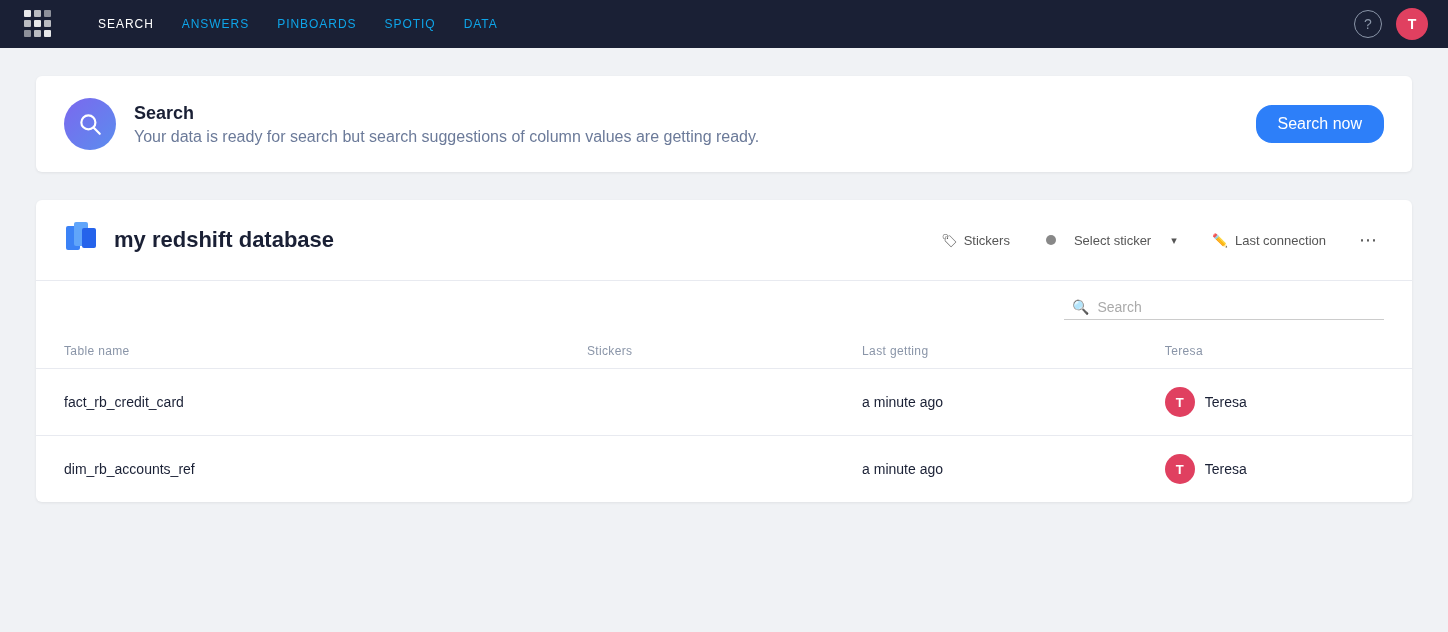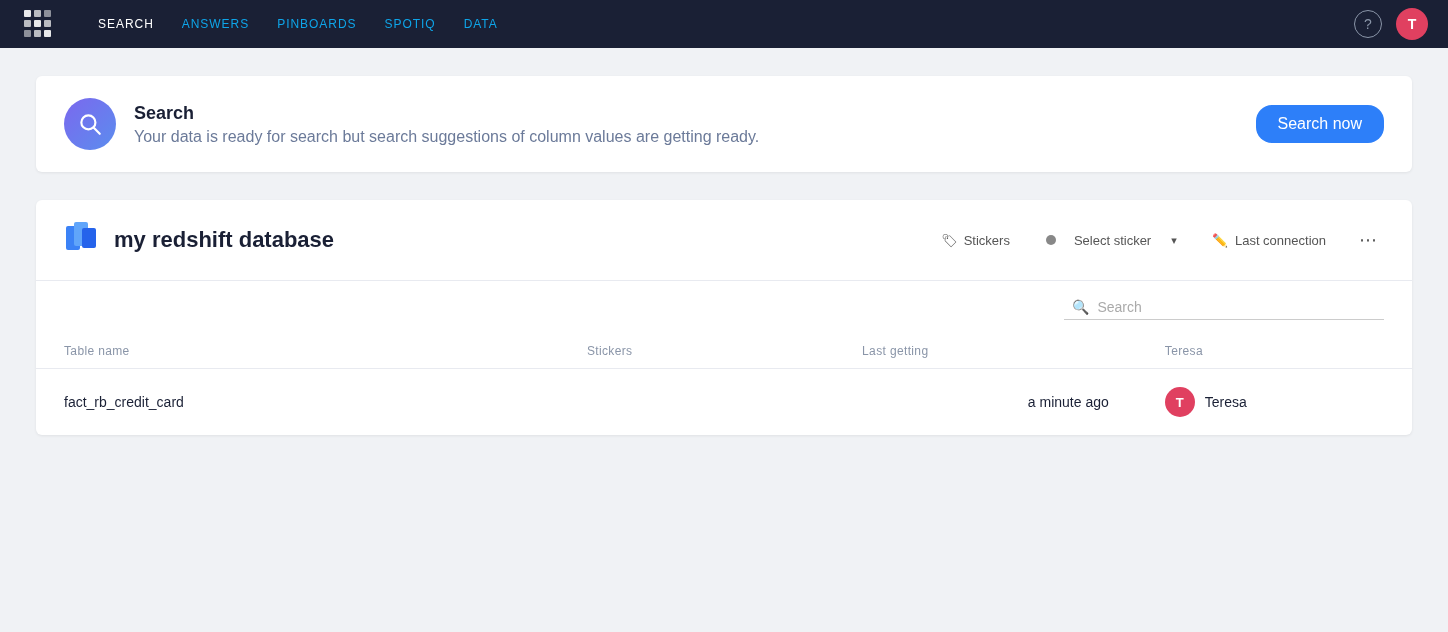--- a/index.html
+++ b/index.html
@@ -181,21 +181,21 @@
     .author-avatar {
       width: 30px; height: 30px; border-radius: 50%;
       background: #e04060;
       display: flex; align-items: center; justify-content: center;
       color: #fff; font-size: 13px; font-weight: 600;
       flex-shrink: 0;
     }
     .author-name { color: #1a2035; font-size: 14px; }
     .col-table-name { width: 38%; }
     .col-stickers { width: 20%; }
-    .col-last-modified { width: 22%; text-align: right; }
+    .col-last-modified { width: 22%; }
     .col-author { width: 20%; }
   </style>
 </head>
 <body>
 
 <nav class="navbar">
   <div class="navbar-logo">
 
     <svg viewBox="0 0 36 36" fill="none" xmlns="http://www.w3.org/2000/svg">
       <rect x="4" y="4" width="7" height="7" rx="1" fill="#fff" opacity="0.9"></rect>
@@ -291,17 +291,28 @@
     <td class="col-table-name">fact_rb_credit_card</td>
     <td class="col-stickers"></td>
     <td class="col-last-modified td-last-modified">a minute ago</td>
     <td class="col-author">
       <div class="author-cell">
         <div class="author-avatar">T</div>
         <span class="author-name">Teresa</span>
       </div>
     </td>
   </tr>
+          <tr>
+    <td class="col-table-name">dim_rb_accounts_ref</td>
+    <td class="col-stickers"></td>
+    <td class="col-last-modified td-last-modified">a minute ago</td>
+    <td class="col-author">
+      <div class="author-cell">
+        <div class="author-avatar">T</div>
+        <span class="author-name">Teresa</span>
+      </div>
+    </td>
+  </tr>
         </tbody>
     </table>
   </div>
 
 </div>
 
 </body></html>

